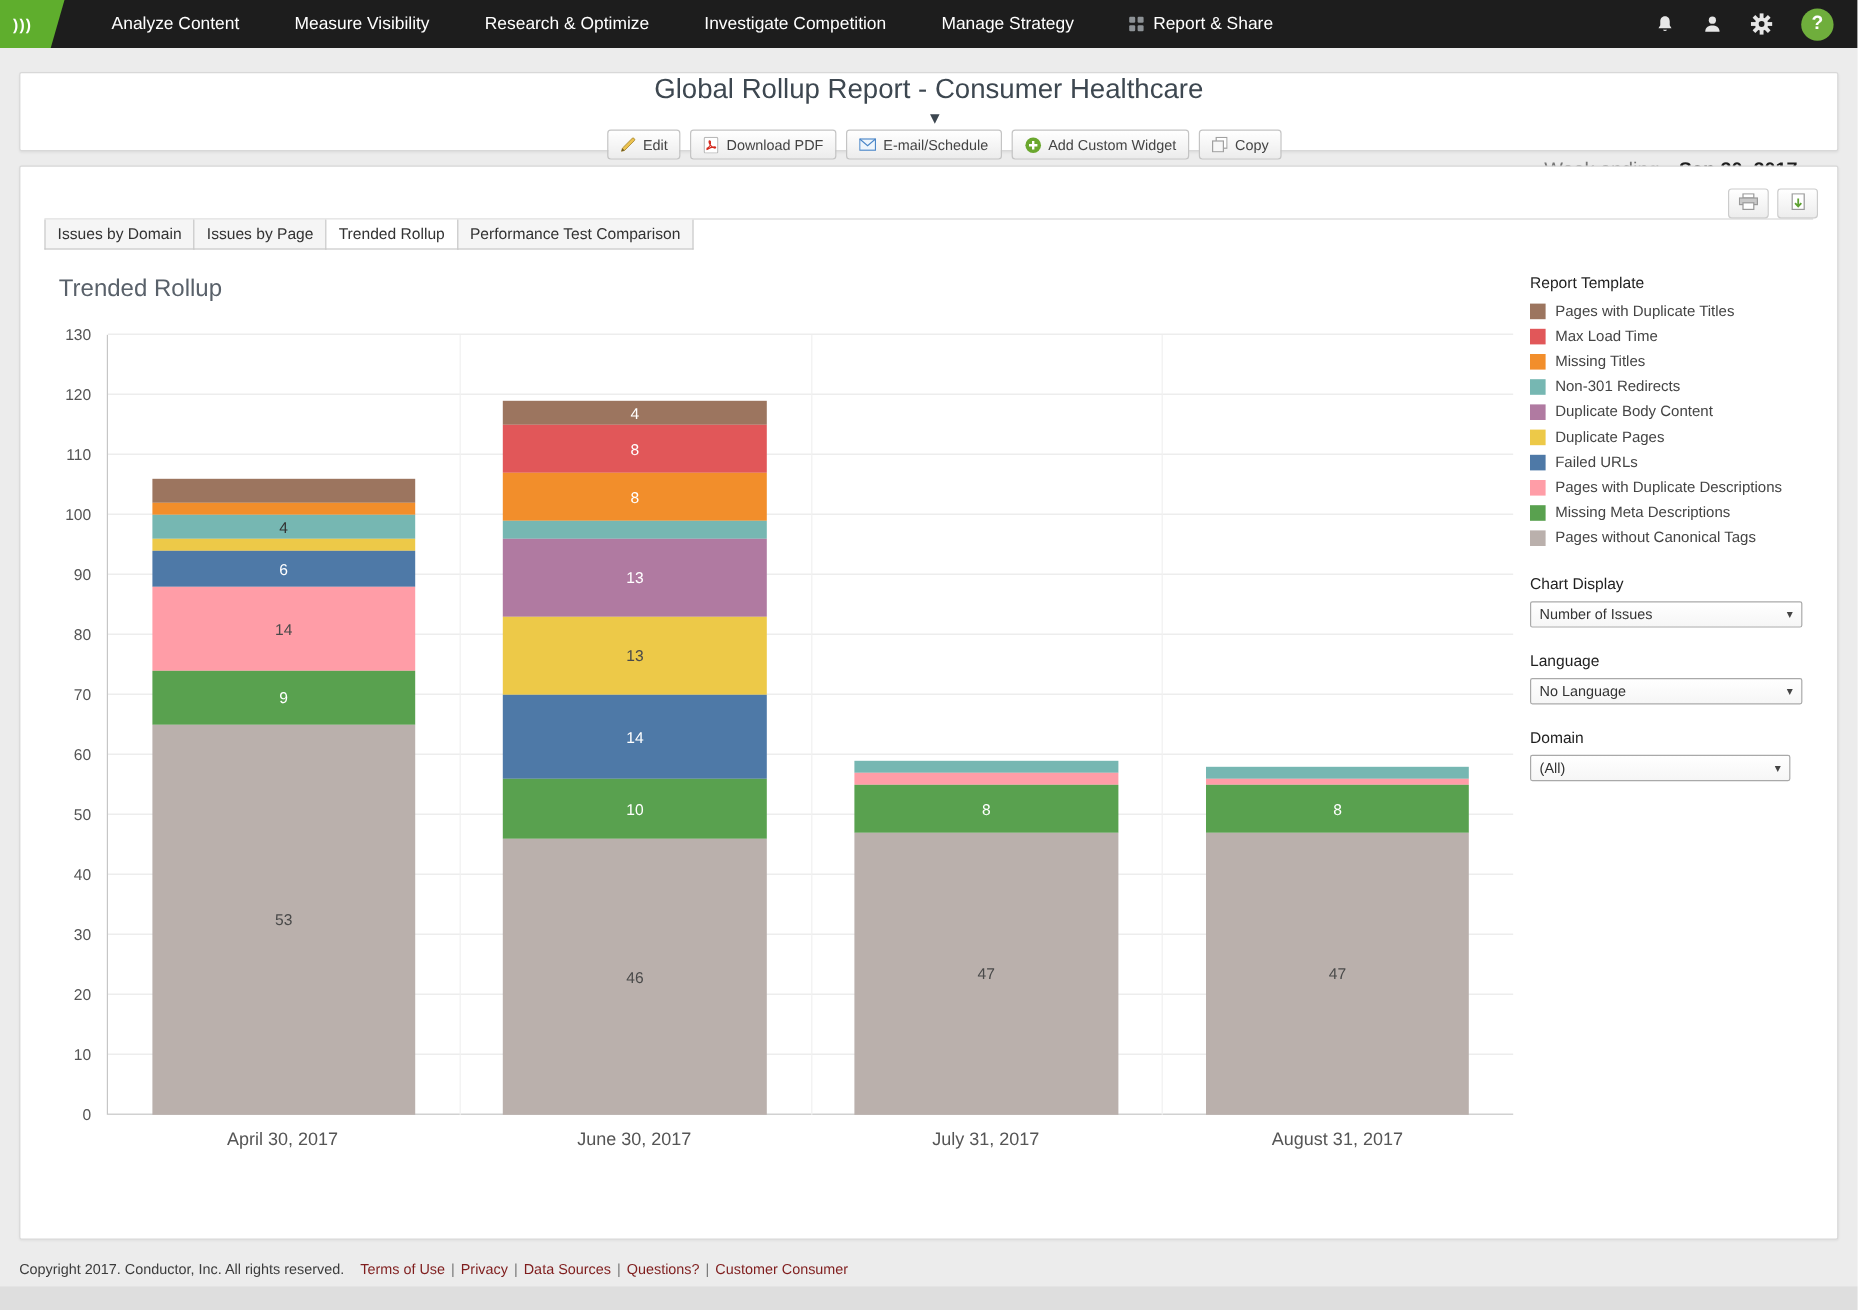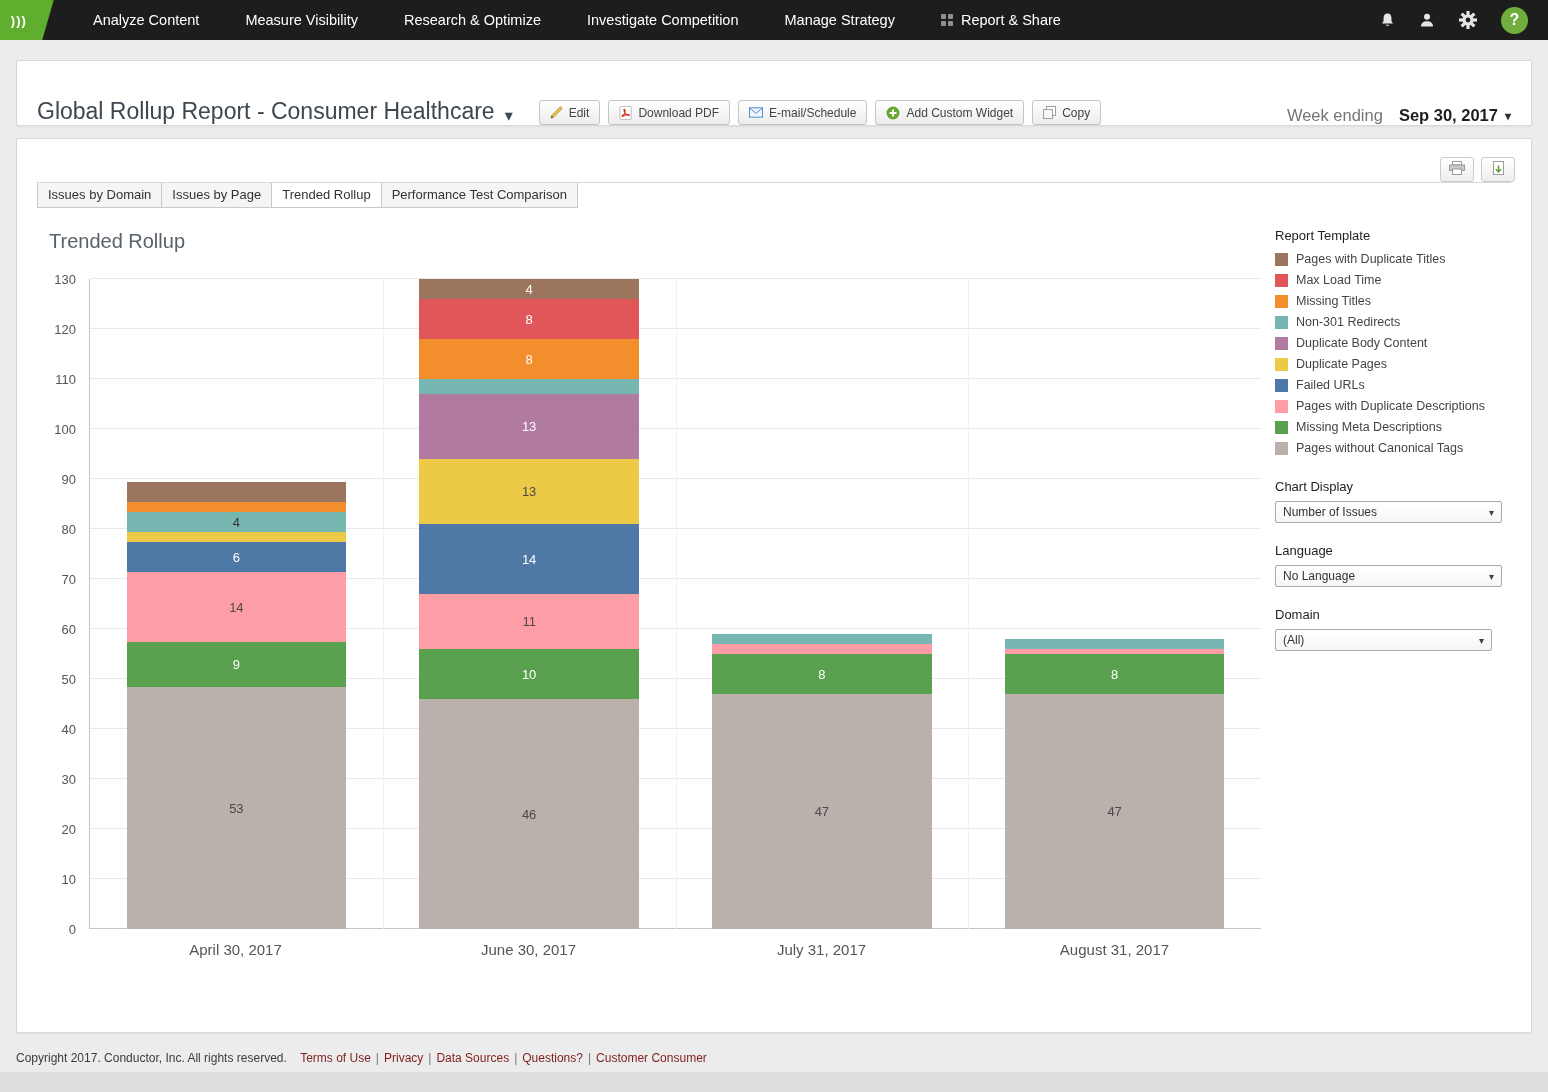--- a/index.html
+++ b/index.html
@@ -20,21 +20,21 @@
   .grid-dots { display: grid; grid-template-columns: 5px 5px; gap: 2px; }
   .grid-dots i { width: 5px; height: 5px; background: #8d9296; border-radius: 1px; }
   .nav-right { margin-left: auto; display: flex; align-items: center; gap: 24px; padding-right: 20px; }
   .nav-icon { display: flex; align-items: center; cursor: pointer; }
   .nav-help { width: 27px; height: 27px; border-radius: 50%; background: #6fae3c; color: #fff; font-weight: bold; font-size: 16px; display: flex; align-items: center; justify-content: center; cursor: pointer; }
 
   
   .card { background: #fff; border: 1px solid #d8d8d8; border-radius: 2px; box-shadow: 0 1px 2px rgba(0,0,0,0.05); }
 
   
-  .report-header { margin: 20px 16px 12px; height: 66px; display: flex; align-items: flex-end; padding: 0 20px; }
+  .report-header { margin: 20px 16px 12px; height: 66px; display: flex; align-items: center; padding: 0 20px; flex-direction: column; }
   .report-header h1 { font-size: 23px; font-weight: normal; color: #3d4750; margin: 0; white-space: nowrap; }
   .title-caret { color: #3d4750; font-size: 16px; margin-left: 10px; cursor: pointer; }
   .header-buttons { display: flex; gap: 8px; margin-left: 26px; }
   .hbtn { display: inline-flex; align-items: center; gap: 6px; height: 25px; padding: 0 10px; border: 1px solid #c4c4c4; border-radius: 3px; background: linear-gradient(#ffffff, #ececec); font-size: 12px; color: #444; cursor: pointer; font-family: inherit; white-space: nowrap; }
   .hbtn-icon { display: flex; align-items: center; }
   .week-ending { margin-left: auto; display: flex; align-items: center; gap: 16px; white-space: nowrap; }
   .we-label { font-size: 16.5px; color: #767676; }
   .date-picker { background: none; border: none; padding: 0; font-family: inherit; font-size: 16.5px; font-weight: bold; color: #1e1e1e; display: flex; align-items: center; gap: 7px; cursor: pointer; }
   .date-picker .caret { font-size: 12px; color: #333; }
 
@@ -276,33 +276,32 @@
               <div class="panes">
                 <div class="pane">
                   <div class="bar">
                     <div class="segment" style="height: 20px; background: rgb(156, 117, 95); color: rgb(255, 255, 255);"></div>
                     <div class="segment" style="height: 10px; background: rgb(242, 142, 43); color: rgb(255, 255, 255);"></div>
                     <div class="segment" style="height: 20px; background: rgb(118, 183, 178); color: rgb(51, 51, 51);">4</div>
                     <div class="segment" style="height: 10px; background: rgb(237, 201, 72); color: rgb(74, 74, 74);"></div>
                     <div class="segment" style="height: 30px; background: rgb(78, 121, 167); color: rgb(255, 255, 255);">6</div>
                     <div class="segment" style="height: 70px; background: rgb(255, 157, 167); color: rgb(74, 74, 74);">14</div>
                     <div class="segment" style="height: 45px; background: rgb(89, 161, 79); color: rgb(255, 255, 255);">9</div>
-                    <div class="segment" style="height: 242px; background: rgb(186, 176, 172); color: rgb(74, 74, 74);">53</div>
+                    <div class="segment" style="height: 325px; background: rgb(186, 176, 172); color: rgb(74, 74, 74);">53</div>
                   </div>
                 </div>
                 <div class="pane">
                   <div class="bar">
                     <div class="segment" style="height: 20px; background: rgb(156, 117, 95); color: rgb(255, 255, 255);">4</div>
                     <div class="segment" style="height: 40px; background: rgb(225, 87, 89); color: rgb(255, 255, 255);">8</div>
                     <div class="segment" style="height: 40px; background: rgb(242, 142, 43); color: rgb(255, 255, 255);">8</div>
                     <div class="segment" style="height: 15px; background: rgb(118, 183, 178); color: rgb(51, 51, 51);"></div>
                     <div class="segment" style="height: 65px; background: rgb(176, 122, 161); color: rgb(255, 255, 255);">13</div>
                     <div class="segment" style="height: 65px; background: rgb(237, 201, 72); color: rgb(74, 74, 74);">13</div>
                     <div class="segment" style="height: 70px; background: rgb(78, 121, 167); color: rgb(255, 255, 255);">14</div>
-                    <div class="segment" style="height: 55px; background: rgb(255, 157, 167); color: rgb(74, 74, 74);">11</div>
                     <div class="segment" style="height: 50px; background: rgb(89, 161, 79); color: rgb(255, 255, 255);">10</div>
                     <div class="segment" style="height: 230px; background: rgb(186, 176, 172); color: rgb(74, 74, 74);">46</div>
                   </div>
                 </div>
                 <div class="pane">
                   <div class="bar">
                     <div class="segment" style="height: 10px; background: rgb(118, 183, 178); color: rgb(51, 51, 51);"></div>
                     <div class="segment" style="height: 10px; background: rgb(255, 157, 167); color: rgb(74, 74, 74);"></div>
                     <div class="segment" style="height: 40px; background: rgb(89, 161, 79); color: rgb(255, 255, 255);">8</div>
                     <div class="segment" style="height: 235px; background: rgb(186, 176, 172); color: rgb(74, 74, 74);">47</div>

